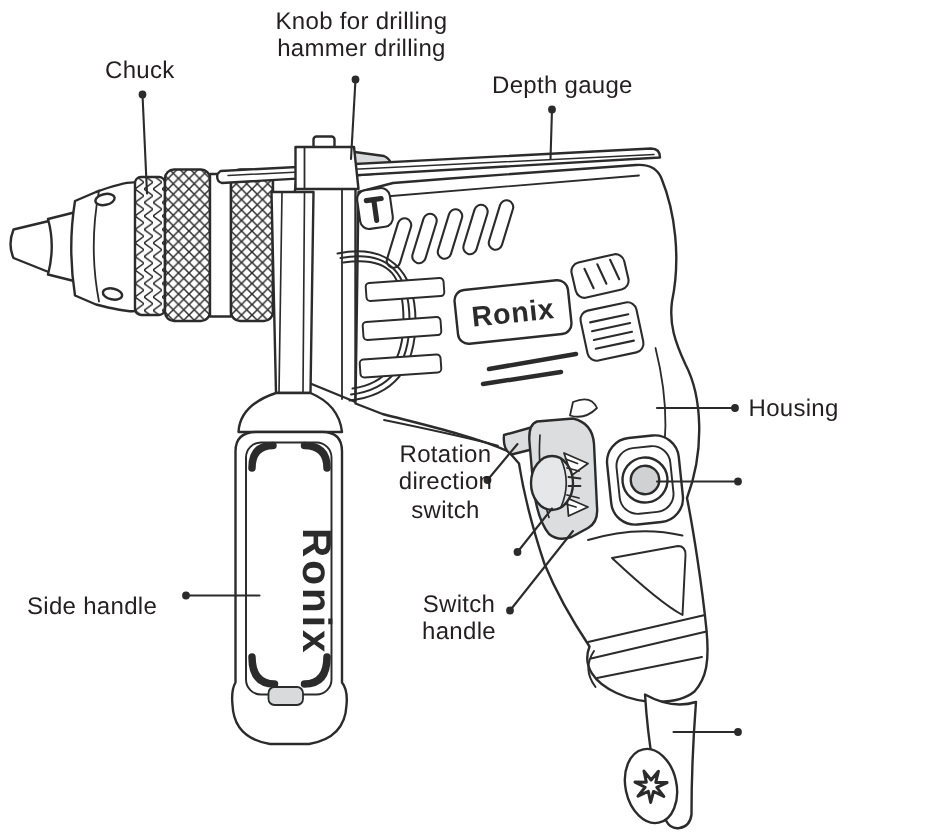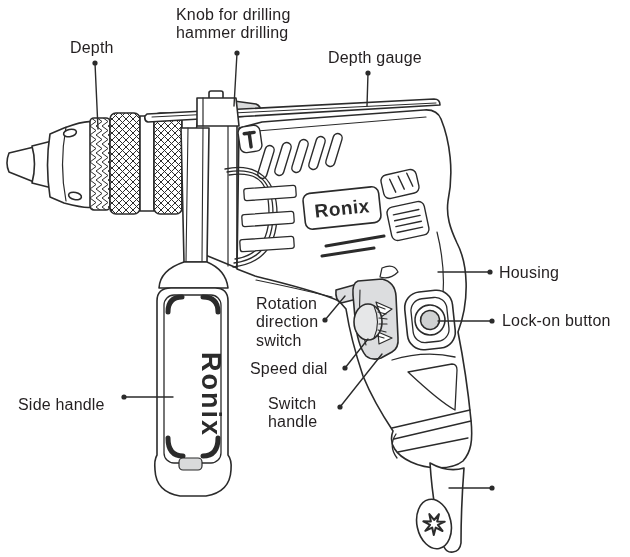--- a/index.html
+++ b/index.html
@@ -5,21 +5,21 @@
   html,body{margin:0;padding:0;background:#ffffff;}
   .stage{
     position:relative;width:630px;height:557px;background:#ffffff;overflow:hidden;
     font-family:"Liberation Sans",sans-serif;
   }
   .stage svg{position:absolute;left:0;top:0;}
   .lbl{
     position:absolute;color:#231f20;font-size:16px;line-height:1.15;
     letter-spacing:.2px;white-space:nowrap;
   }
-  .lbl.center{white-space:normal;}
+  .lbl.center{text-align:center;white-space:normal;}
 </style>
 </head>
 <body>
 
 <div class="stage">
 
   <svg width="630" height="557" viewBox="0 0 630 557">
     <defs>
       <pattern id="knurl" width="7" height="7" patternUnits="userSpaceOnUse">
         <rect width="7" height="7" fill="#ffffff"></rect>
@@ -202,40 +202,38 @@
             <circle cx="124" cy="397" r="2.6" stroke="none"></circle>
           </g>
         <g>
             <line x1="492" y1="488" x2="449" y2="488"></line>
             <circle cx="492" cy="488" r="2.6" stroke="none"></circle>
           </g>
       </g>
     </g>
   </svg>
 
-  <div class="lbl" style="left:70px;top:39px">Depth</div>
+  <div class="lbl" style="left:70px;top:39px">Chuck</div>
 
   <div class="lbl center" style="left:176px;top:6px;width:130px">
     <span>Knob for drilling</span><br>
     <span>hammer drilling</span>
   </div>
 
   <div class="lbl" style="left:328px;top:49px">Depth gauge</div>
 
   <div class="lbl" style="left:499px;top:264px">Housing</div>
 
-  <div class="lbl" style="left:502px;top:312px">Lock-on button</div>
 
   <div class="lbl center" style="left:256px;top:295px;width:82px">
     <span>Rotation</span><br>
     <span>direction</span><br>
     <span>switch</span>
   </div>
 
-  <div class="lbl" style="left:250px;top:360px">Speed dial</div>
 
   <div class="lbl center" style="left:268px;top:395px;width:76px">
     <span>Switch</span><br>
     <span>handle</span>
   </div>
 
   <div class="lbl" style="left:18px;top:396px">Side handle</div>
 
 
 </div>

